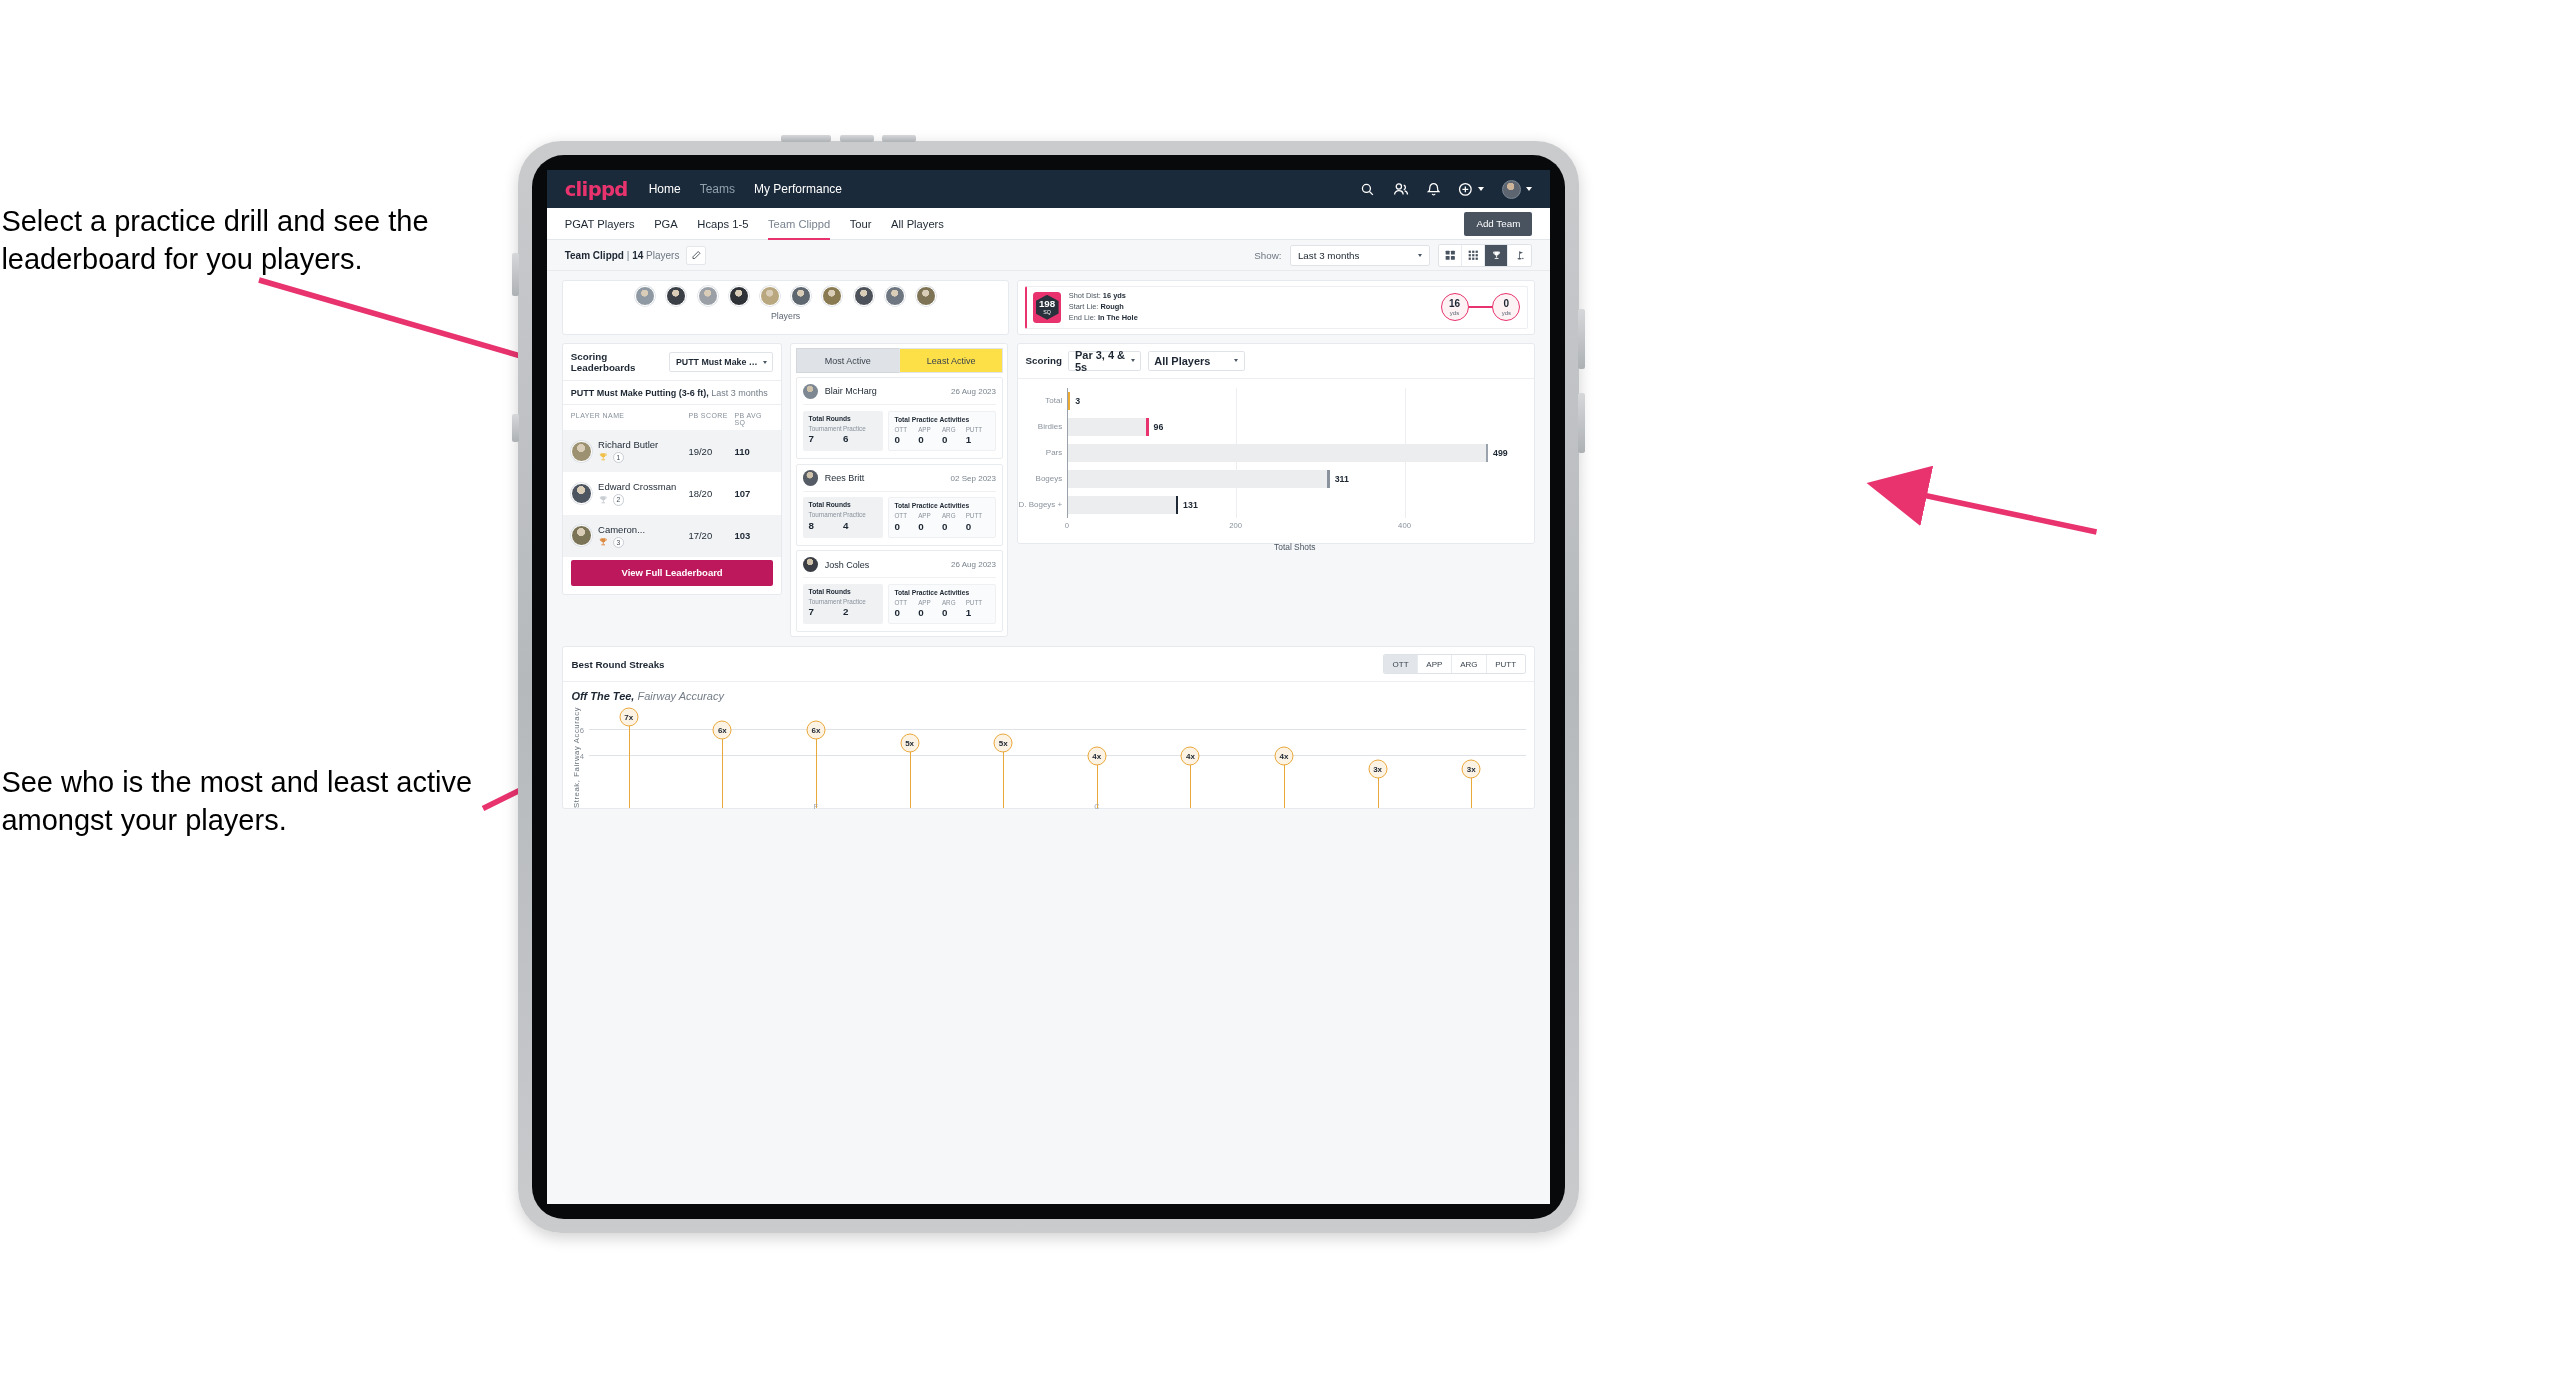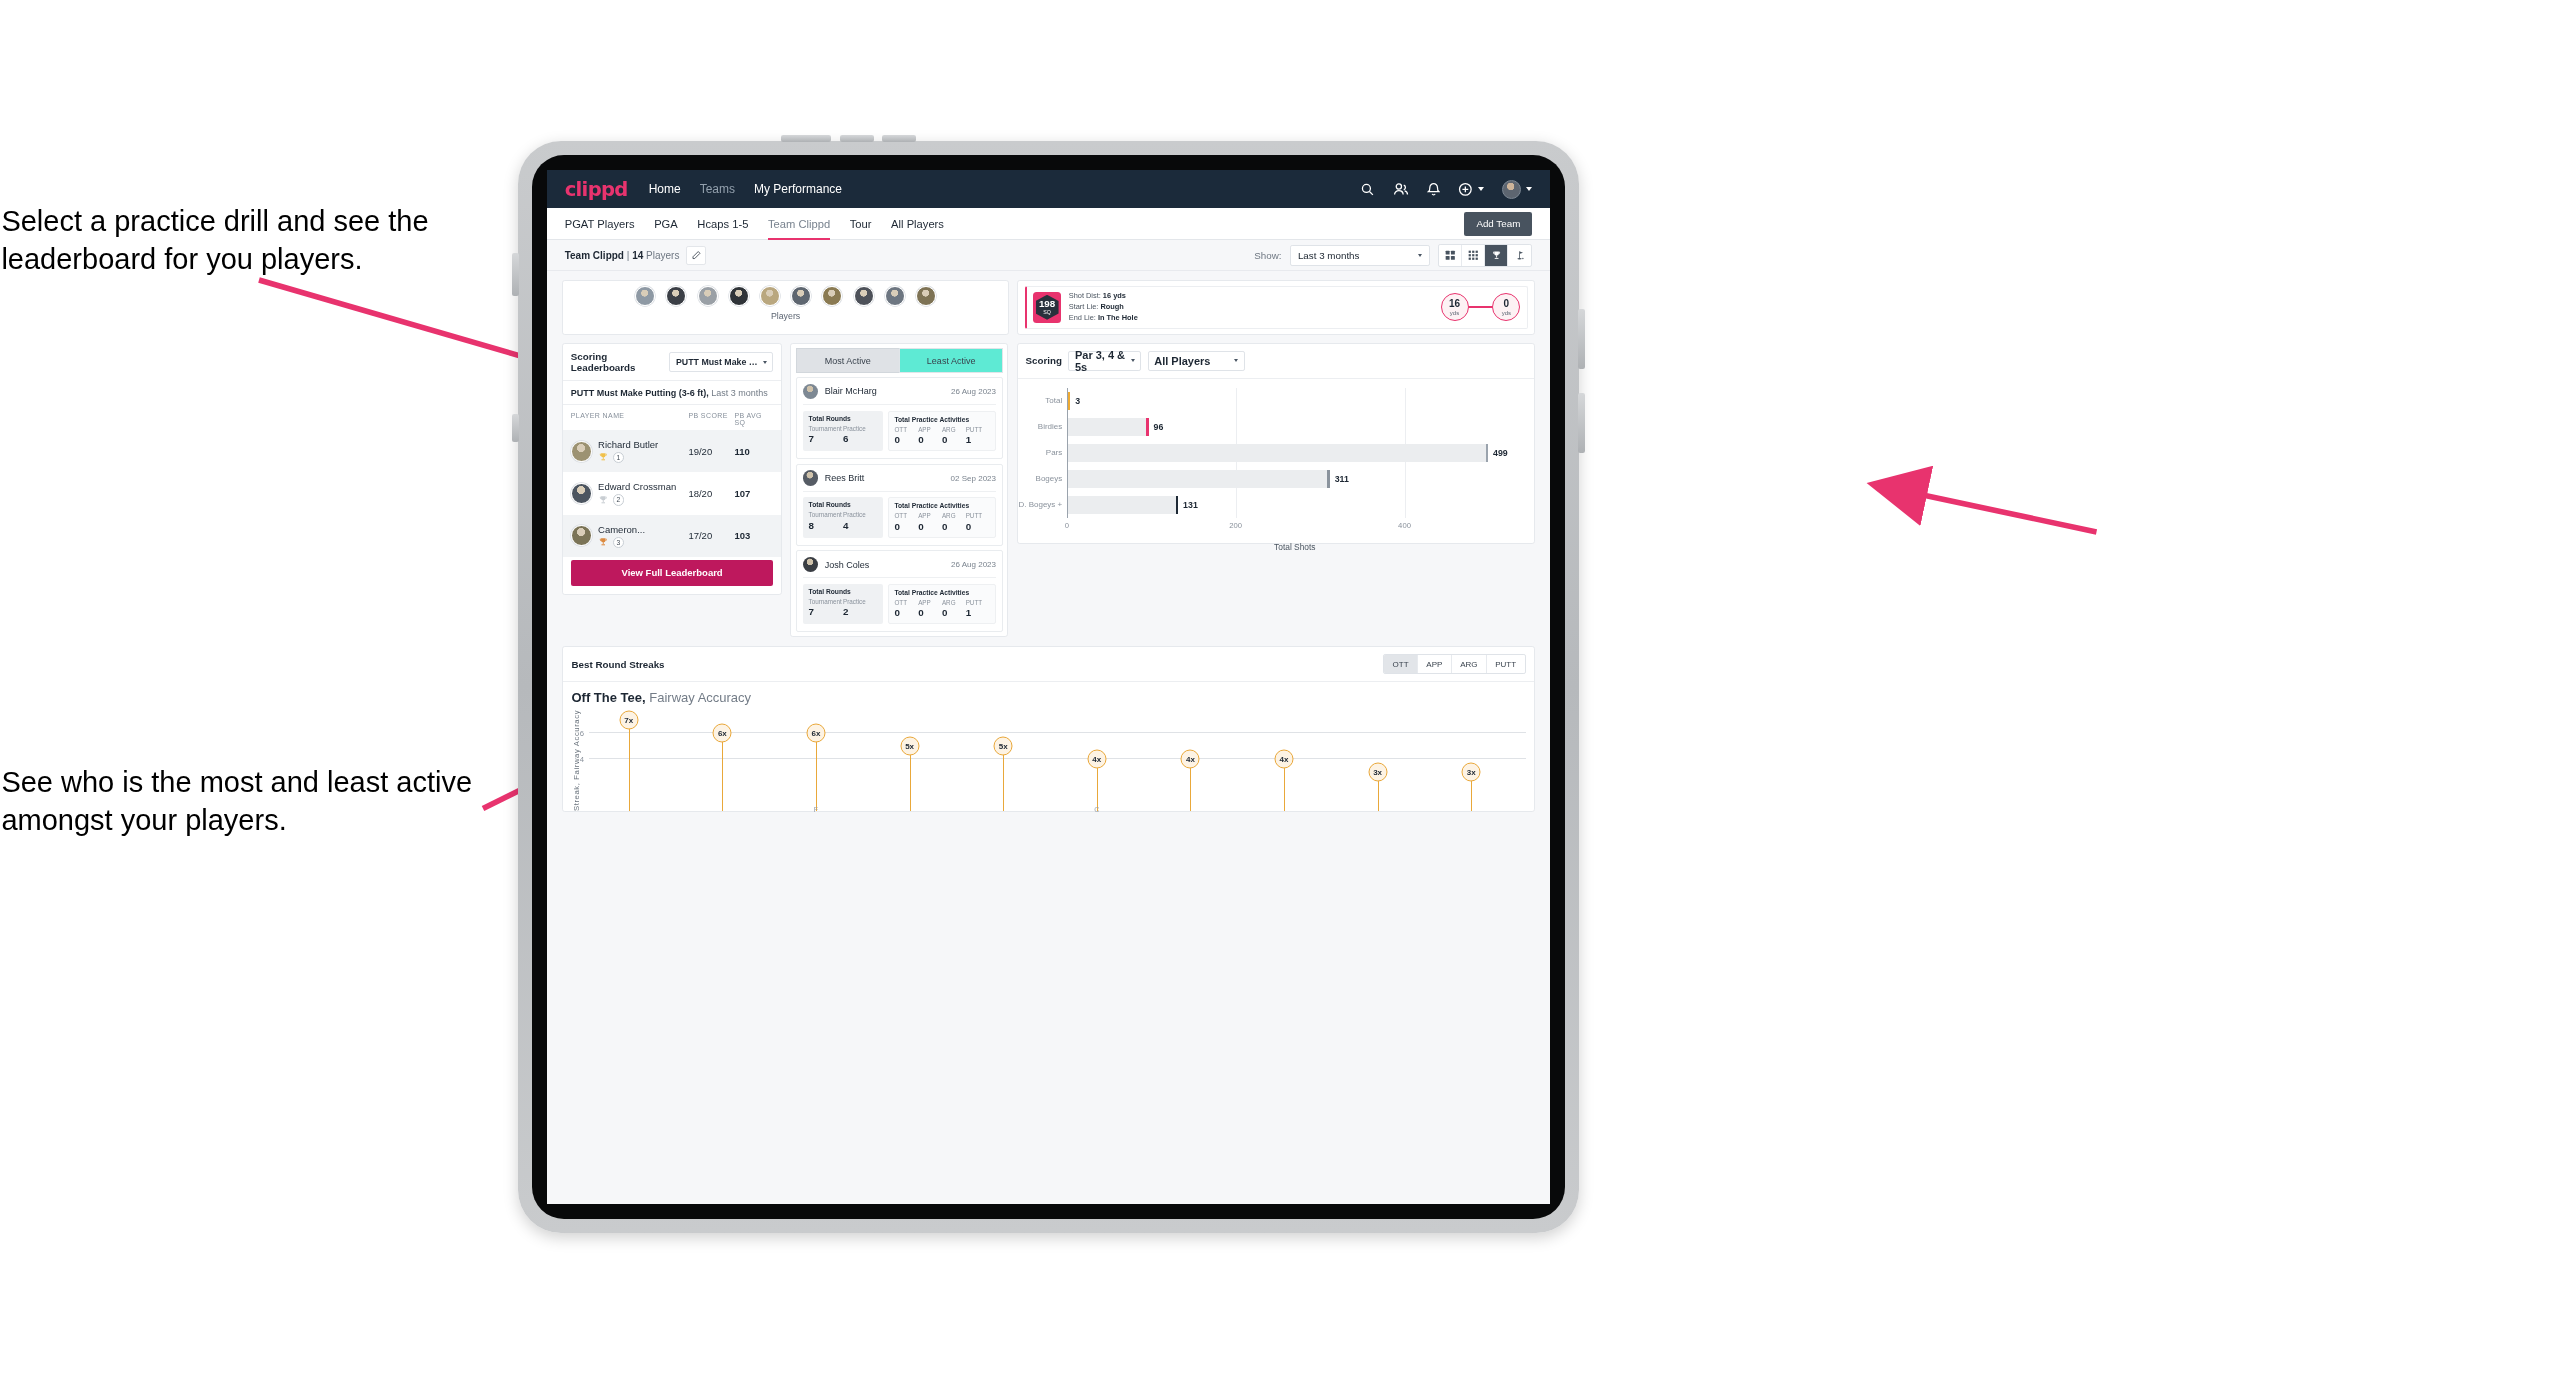--- a/index.html
+++ b/index.html
@@ -202,21 +202,21 @@
   .lb-btn {
     margin: 2.8px 7.7px 8.4px; background: #be185d; color: #fff;
     font-size: 9.5px; font-weight: bold; text-align: center;
     padding: 7.7px 0; border-radius: 2.1px; cursor: pointer;
   }
 
   
   .act-tabs { display: flex; padding: 4.2px 4.2px 0; }
   .act-tab {
     flex: 1; text-align: center; font-size: 9px; color: #39424d;
-    padding: 6.3px 0; border: 0.7px solid #e1e5e9; cursor: pointer; background: #5eead4;
+    padding: 6.3px 0; border: 0.7px solid #e1e5e9; cursor: pointer; background: #fde047;
   }
   .act-tab.active { background: #dfe2e6; border-color: #d2d7dc; }
   .act-tab:first-child { border-right: none; }
   .act-body { padding: 4.2px; }
   .act-item { border: 0.7px solid #e9ecef; border-radius: 2.1px; padding: 5.6px 6.3px 7px; margin-bottom: 4.9px; }
   .act-item:last-child { margin-bottom: 0; }
   .act-top { display: flex; align-items: center; padding-bottom: 4.9px; border-bottom: 0.7px solid #eef0f2; }
   .act-av { width: 15.4px; height: 15.4px; border-radius: 50%; flex: 0 0 15.4px; }
   .act-name { font-size: 9px; color: #1d2733; margin-left: 6.3px; }
   .act-date { margin-left: auto; font-size: 8px; color: #7a838e; }
@@ -255,21 +255,21 @@
 
   
   .row3 { margin-top: 8.4px; }
   .streak-card { padding: 0; }
   .sk-head { display: flex; align-items: center; padding: 7.7px 8.4px; border-bottom: 0.7px solid #eceef1; }
   .sk-title { font-size: 9.8px; font-weight: bold; color: #1d2733; }
   .sk-toggle { margin-left: auto; display: flex; border: 0.7px solid #dfe3e8; border-radius: 2.1px; overflow: hidden; background: #fff; }
   .sk-tb { padding: 4.2px 8.4px; font-size: 8px; color: #39424d; border-right: 0.7px solid #e7eaee; cursor: pointer; }
   .sk-tb:last-child { border-right: none; }
   .sk-tb.active { background: #e2e5e9; }
-  .sk-sub { padding: 7.7px 8.4px 0; font-size: 13px; color: #737c87; }
+  .sk-sub { padding: 7.7px 8.4px 0; font-size: 11px; color: #737c87; font-style: italic; }
   .sk-sub b { color: #1d2733; }
   .sk-plot { position: relative; height: 102px; margin: 4.2px 8.4px 0 8.4px; }
   .sk-ylabel {
     position: absolute; left: -1.4px; top: 0; height: 102px; width: 11.2px;
     writing-mode: vertical-rl; transform: rotate(180deg);
     font-size: 7.7px; color: #6b747e; letter-spacing: 0.6px;
     display: flex; align-items: flex-end; justify-content: center;
   }
   .sk-inner { position: absolute; left: 18px; right: 0; top: 0; bottom: 0; }
   .hgrid { position: absolute; left: 0; right: 0; height: 1px; background: #dfe2e6; }

